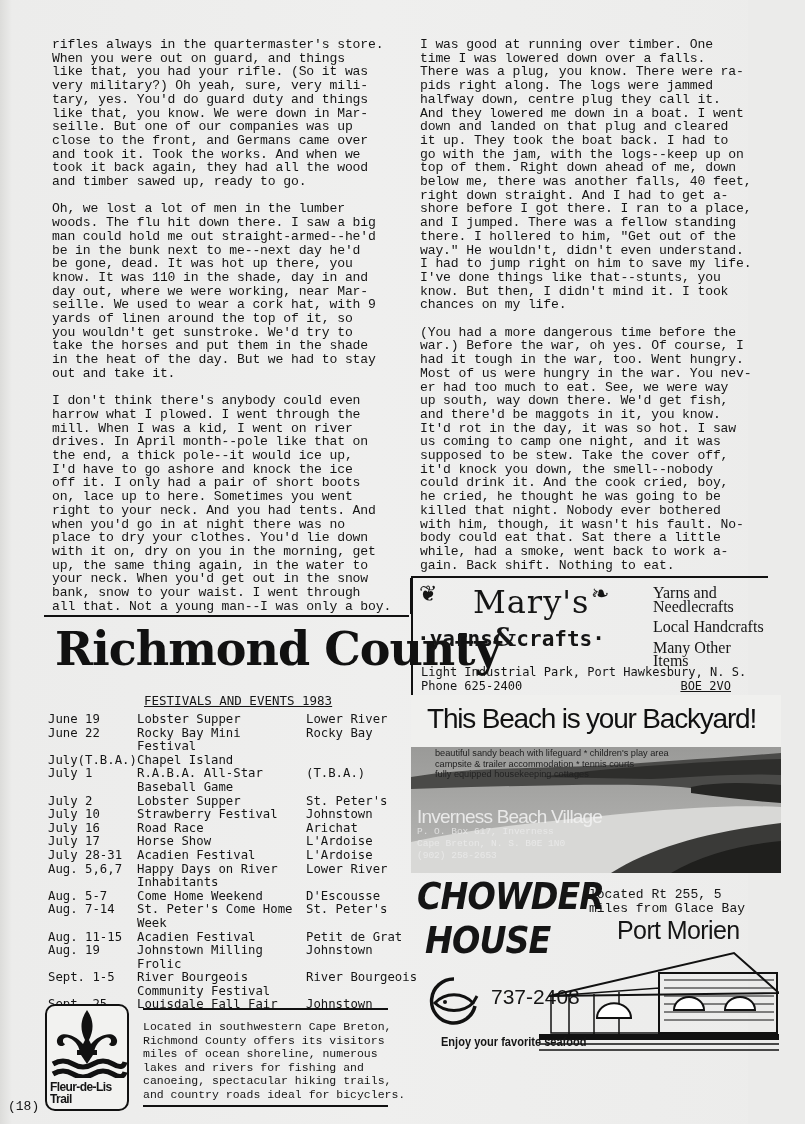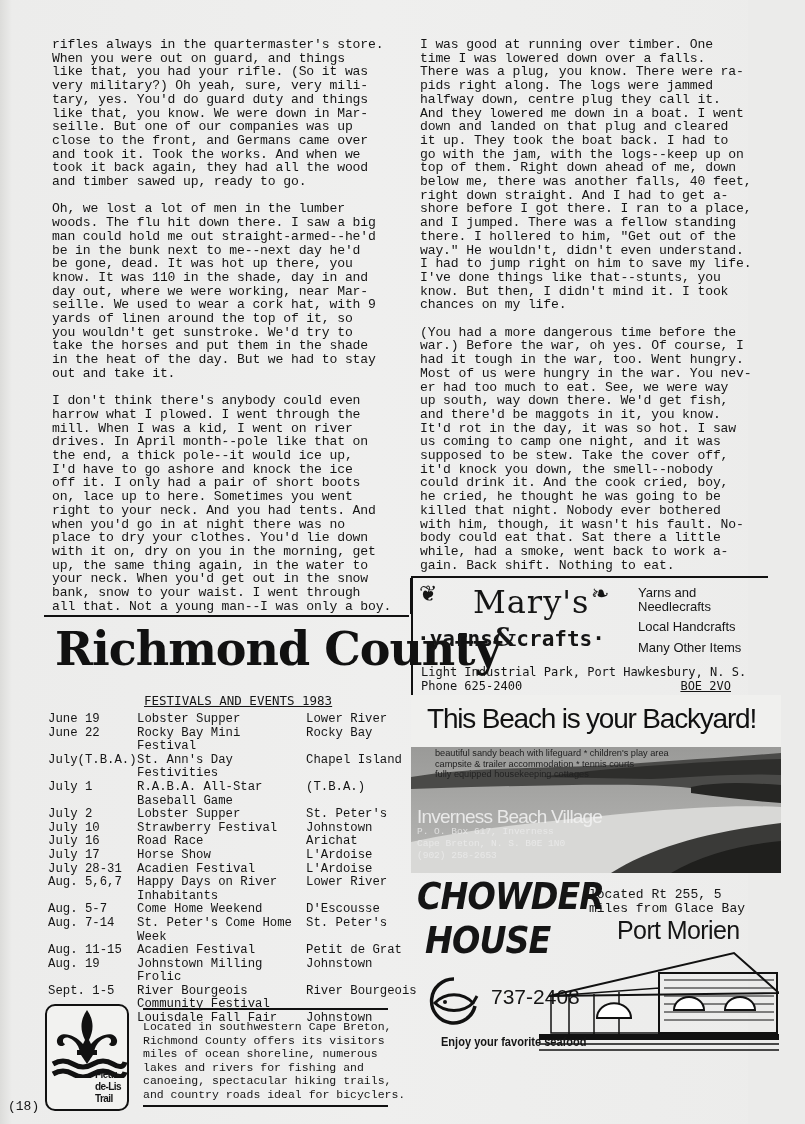--- a/index.html
+++ b/index.html
@@ -9,34 +9,34 @@
   .col{position:absolute;font-size:13.1px;line-height:13.7px;white-space:pre;letter-spacing:-0.15px;}
   .col p{margin:0 0 13.7px 0;}
   .col .ln{display:block;}
   #col-left{left:52px;top:38px;}
   #col-right{left:420px;top:38px;}
   .rule{position:absolute;background:#111;}
   
   #richmond-title{position:absolute;left:55px;top:622px;font-family:"DejaVu Serif",serif;font-weight:bold;font-size:46px;letter-spacing:-1px;color:#111;text-align:center;}
   #festivals-head{position:absolute;left:144px;top:693px;font-size:12.5px;text-decoration:underline;font-family:"DejaVu Sans Mono",monospace;}
   #events{position:absolute;left:48px;top:713px;font-family:"DejaVu Sans Mono",monospace;font-size:12.3px;line-height:13.6px;}
-  .ev{display:flex;font-family:Liberation Mono, monospace;}
+  .ev{display:flex;}
   .ev .d{width:89px;}
   .ev .n{width:169px;}
   .ev .l{width:120px;white-space:nowrap;}
   
   #fleur-box{position:absolute;left:45px;top:1004px;width:80px;height:103px;border:2.5px solid #111;border-radius:10px;background:#f2f2f0;}
-  #fleur-label{position:absolute;left:3px;bottom:4px;font-family:"Liberation Sans",sans-serif;font-weight:bold;font-size:10px;line-height:12px;letter-spacing:-0.6px;margin-left:45px;}
+  #fleur-label{position:absolute;left:3px;bottom:4px;font-family:"Liberation Sans",sans-serif;font-weight:bold;font-size:12px;line-height:12px;letter-spacing:-0.6px;}
   #page-num{position:absolute;left:8px;top:1099px;font-family:"Liberation Mono",monospace;font-size:13px;}
   #richmond-desc{position:absolute;left:143px;top:1020px;font-size:11.5px;line-height:13.6px;white-space:pre;}
   
   #marys-box{position:absolute;left:411px;top:577px;width:357px;height:118px;border-left:2px solid #111;}
   #marys-title{position:absolute;left:60px;top:6px;font-family:"DejaVu Serif",serif;font-weight:normal;font-size:32px;letter-spacing:1px;}
   #marys-sub{position:absolute;left:4px;top:45px;font-family:"DejaVu Sans Mono",monospace;font-weight:bold;font-size:21px;letter-spacing:0px;}
-  #marys-side{position:absolute;left:225px;top:9px;font-family:Liberation Sans, sans-serif;font-size:13px;line-height:13.5px;}
+  #marys-side{position:absolute;left:240px;top:9px;font-family:Liberation Serif, serif;font-size:16px;line-height:13.5px;}
   #marys-side div{margin-bottom:7px;}
   #marys-addr{position:absolute;left:8px;top:88px;font-family:"DejaVu Sans Mono",monospace;font-size:12px;line-height:14px;}
   .corner{position:absolute;top:6px;font-size:22px;line-height:22px;}
   
   #beach{position:absolute;left:411px;top:695px;width:370px;height:178px;background:#f0f0ee;overflow:hidden;}
   #beach-photo{position:absolute;left:0;top:52px;width:370px;height:126px;}
   #beach-title{position:absolute;left:16px;top:8px;font-family:"Liberation Sans",sans-serif;font-size:28px;letter-spacing:-1.2px;color:#111;}
   #beach-desc{position:absolute;left:24px;top:53px;font-family:Liberation Sans, sans-serif;font-size:9.2px;line-height:10.5px;white-space:pre;color:#222;}
   #beach-village{position:absolute;left:6px;top:111px;font-family:"Liberation Sans",sans-serif;font-size:19px;letter-spacing:-0.8px;color:#f4f4f4;opacity:.85;}
   #beach-addr{position:absolute;left:6px;top:131px;font-family:"Liberation Mono",monospace;font-size:9.5px;line-height:12px;white-space:pre;color:#eee;opacity:.75;}
@@ -72,21 +72,20 @@
         <div class="n">Lobster Supper</div>
         <div class="l">Lower River</div>
       </div>
       <div class="ev">
         <div class="d">June 22</div>
         <div class="n">Rocky Bay Mini Festival</div>
         <div class="l">Rocky Bay</div>
       </div>
       <div class="ev">
         <div class="d">July(T.B.A.)</div>
-        <div class="n">St. Ann's Day Festivities</div>
         <div class="l">Chapel Island</div>
       </div>
       <div class="ev">
         <div class="d">July 1</div>
         <div class="n">R.A.B.A. All-Star Baseball Game</div>
         <div class="l">(T.B.A.)</div>
       </div>
       <div class="ev">
         <div class="d">July 2</div>
         <div class="n">Lobster Supper</div>

